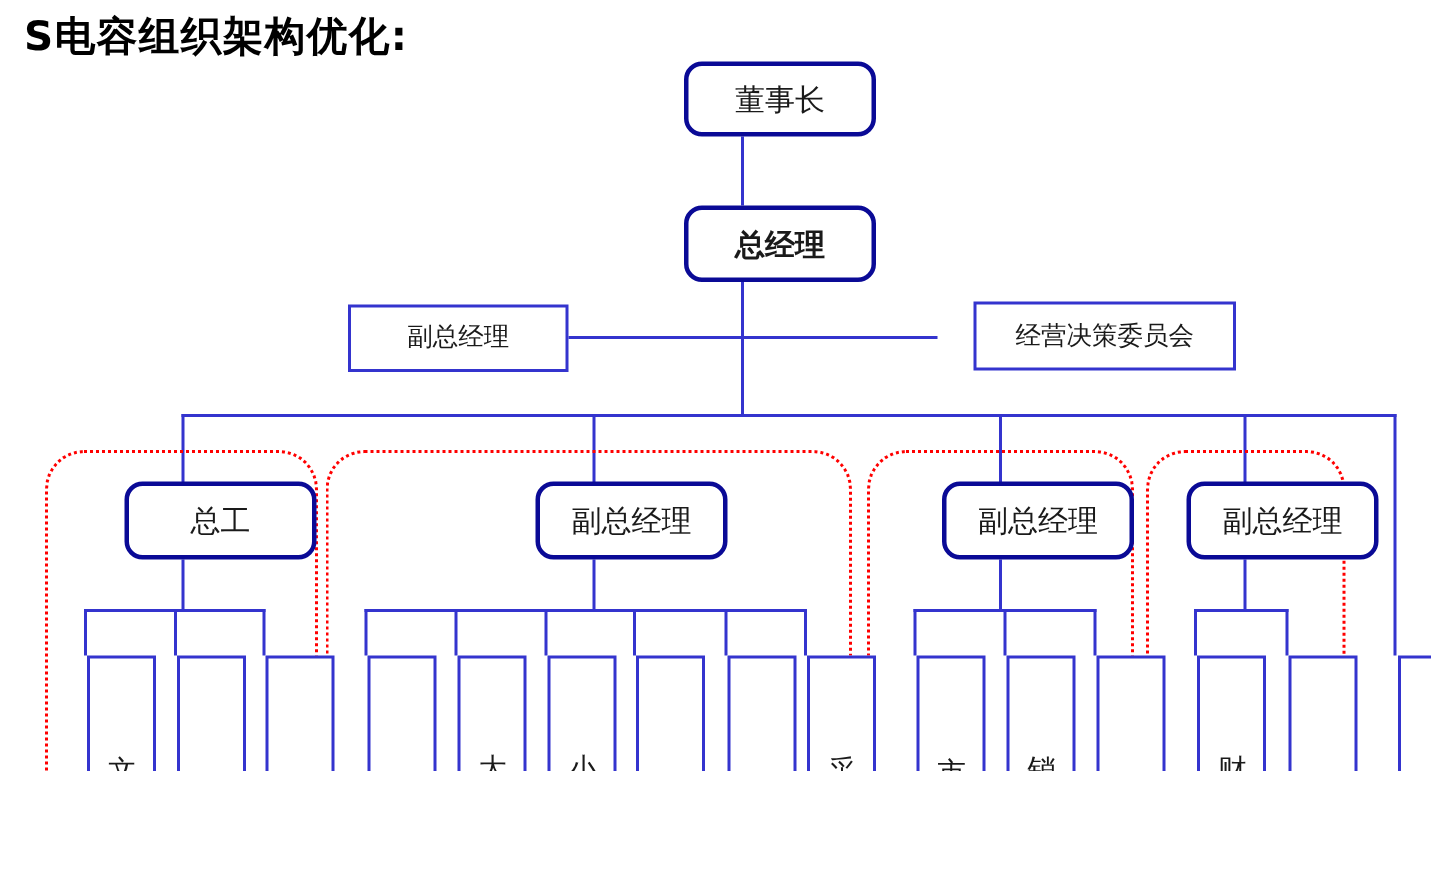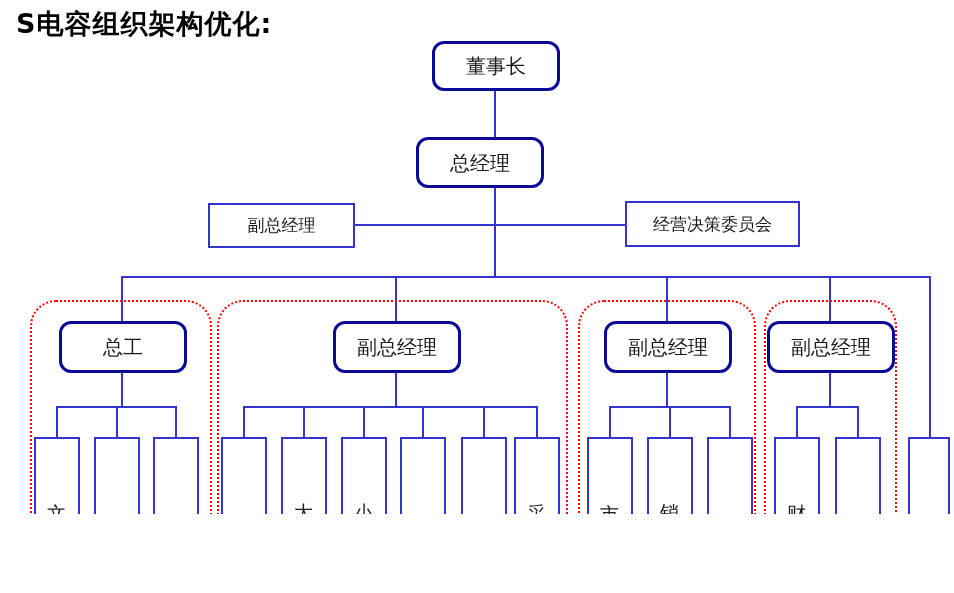--- a/index.html
+++ b/index.html
@@ -7,21 +7,21 @@
     position:relative;width:954px;height:514px;background:#ffffff;overflow:hidden;
     font-family:"DejaVu Sans","Liberation Sans",sans-serif;color:#1a1a1a;
   }
   .title{
     position:absolute;left:16px;top:6px;font-size:27px;font-weight:700;color:#000;
     letter-spacing:1px;white-space:nowrap;
   }
   .box{
     position:absolute;background:#ffffff;box-sizing:border-box;
     display:flex;align-items:center;justify-content:center;text-align:center;
-    z-index:3;line-height:1.1;
+    z-index:3;line-height:1.1;margin-left:24px;
   }
   .thick{border:3px solid #0a0a96;border-radius:12px;font-size:20px;}
   .thin{border:2px solid #3434ce;font-size:17px;}
   .dept{border:2px solid #3434ce;font-size:19px;top:437px;width:46px;height:150px;}
   .vtext{writing-mode:vertical-rl;text-orientation:upright;}
   .hline,.vline{position:absolute;background:#3434ce;z-index:1;}
   .hline{height:2px;}
   .vline{width:2px;}
   .group{
     position:absolute;border:2px dotted #ff0000;border-radius:26px;
@@ -66,21 +66,21 @@
   <div class="vline" style="left:729px;top:406px;height:31px;"></div>
   <div class="vline" style="left:796px;top:406px;height:31px;"></div>
   <div class="vline" style="left:857px;top:406px;height:31px;"></div>
 
   <div class="group" style="left:30px;width:182px;"></div>
   <div class="group" style="left:217px;width:351px;"></div>
   <div class="group" style="left:578px;width:178px;"></div>
   <div class="group" style="left:764px;width:133px;"></div>
 
   <div class="box thick" style="left:432px;top:41px;width:128px;height:50px;">董事长</div>
-  <div class="box thick" style="left:416px;top:137px;width:128px;height:51px;">总经理</div>
+  <div class="box thick" style="left:432px;top:137px;width:128px;height:51px;font-weight:bold;">总经理</div>
   <div class="box thin" style="left:208px;top:203px;width:147px;height:45px;">副总经理</div>
   <div class="box thin" style="left:625px;top:201px;width:175px;height:46px;">经营决策委员会</div>
 
   <div class="box thick" style="left:59px;top:321px;width:128px;height:52px;">总工</div>
   <div class="box thick" style="left:333px;top:321px;width:128px;height:52px;">副总经理</div>
   <div class="box thick" style="left:604px;top:321px;width:128px;height:52px;">副总经理</div>
   <div class="box thick" style="left:767px;top:321px;width:128px;height:52px;">副总经理</div>
 
   <div class="box dept vtext" style="left: 34px; letter-spacing: 16px;">文控室</div>
   <div class="box dept vtext" style="left: 94px; letter-spacing: 4.5px;">品质管理部</div>

